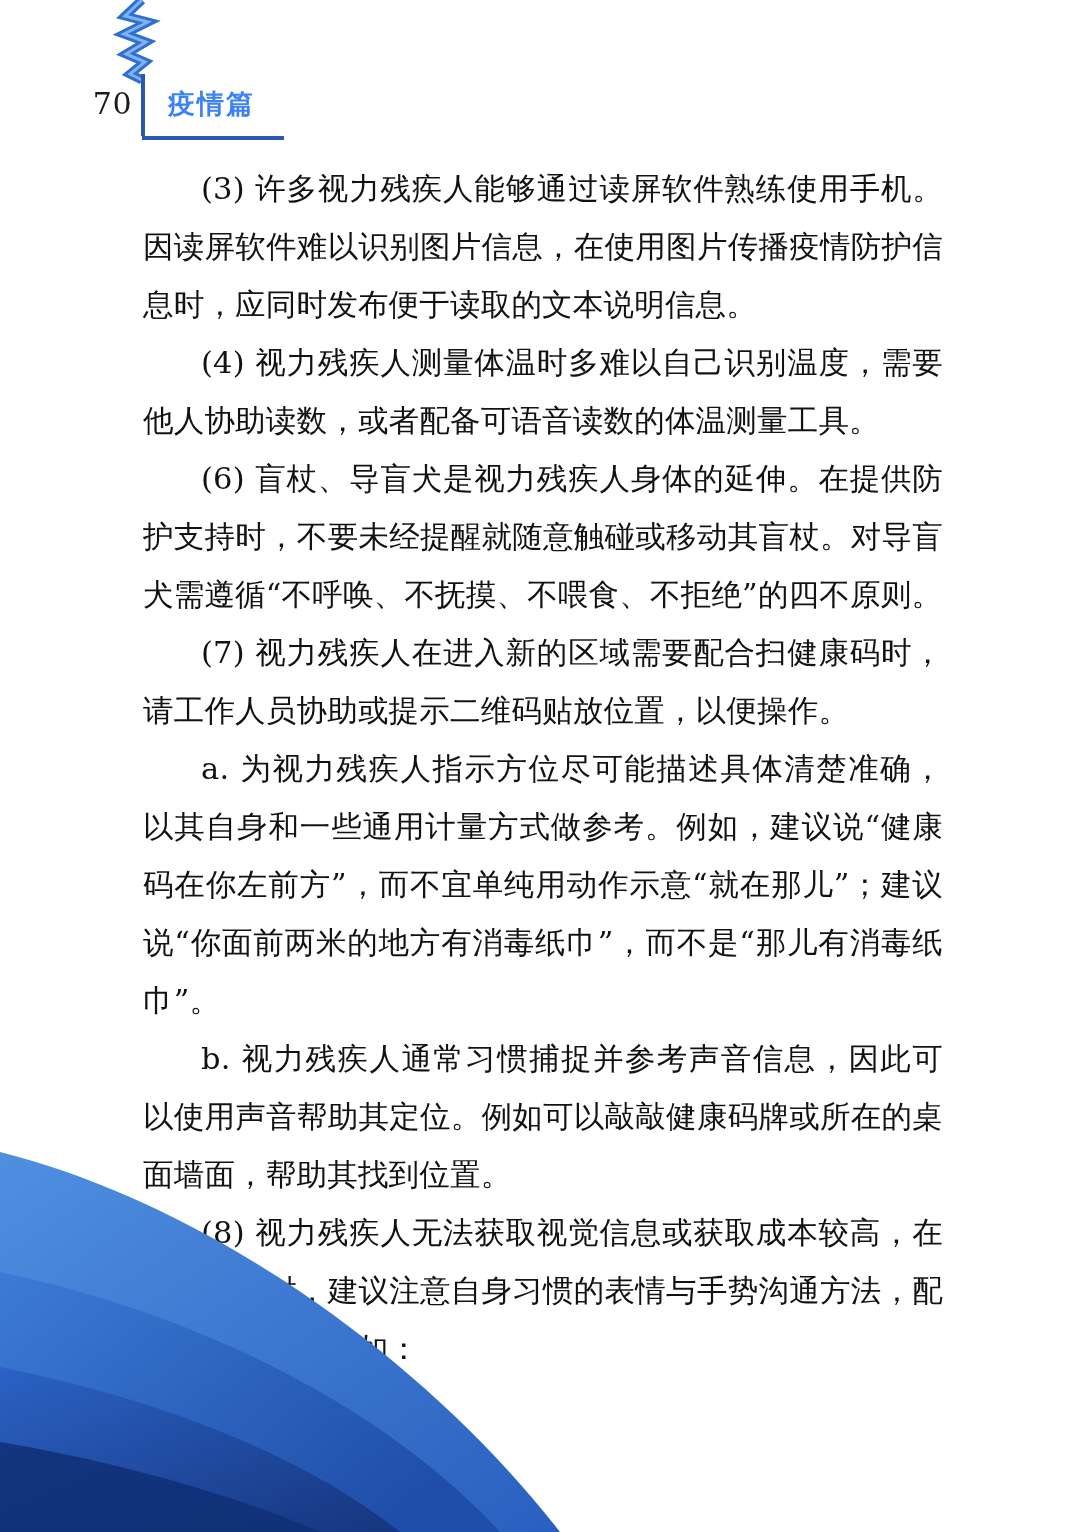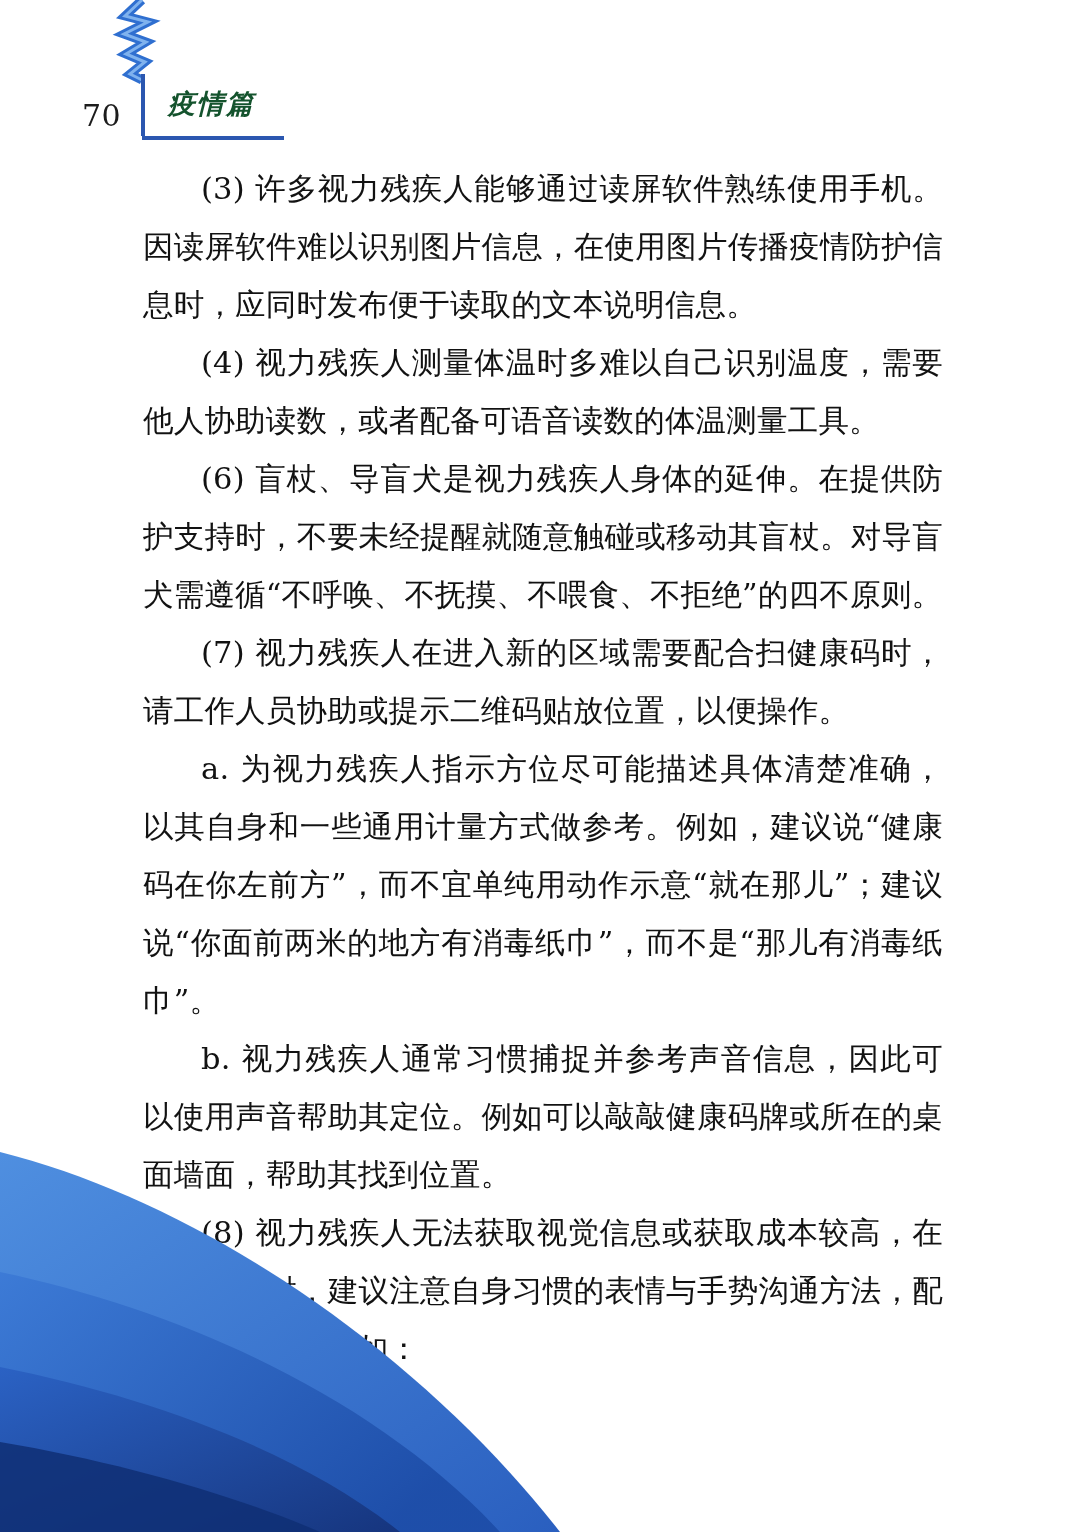--- a/index.html
+++ b/index.html
@@ -43,36 +43,34 @@
     top: 74px;
     width: 4px;
     height: 62px;
     background: #2b57b0;
   }
   .page-number {
     position: absolute;
     left: 82px;
     top: 86px;
     width: 50px;
-    text-align: left;
+    text-align: right;
     font-size: 30px;
     color: #1c1c1c;
     font-family: "DejaVu Serif", "Liberation Serif", serif;
     letter-spacing: 0.5px;
-    margin-top: 12px;
   }
   .section-name {
     position: absolute;
     left: 168px;
     top: 86px;
     font-size: 27px;
-    color: #14532d;
+    color: #3b82f6;
     letter-spacing: 2px;
     font-weight: 600;
-    font-style: italic;
   }
   .header-rule {
     position: absolute;
     left: 142px;
     top: 136px;
     width: 142px;
     height: 4px;
     background: #2b57b0;
   }
 

